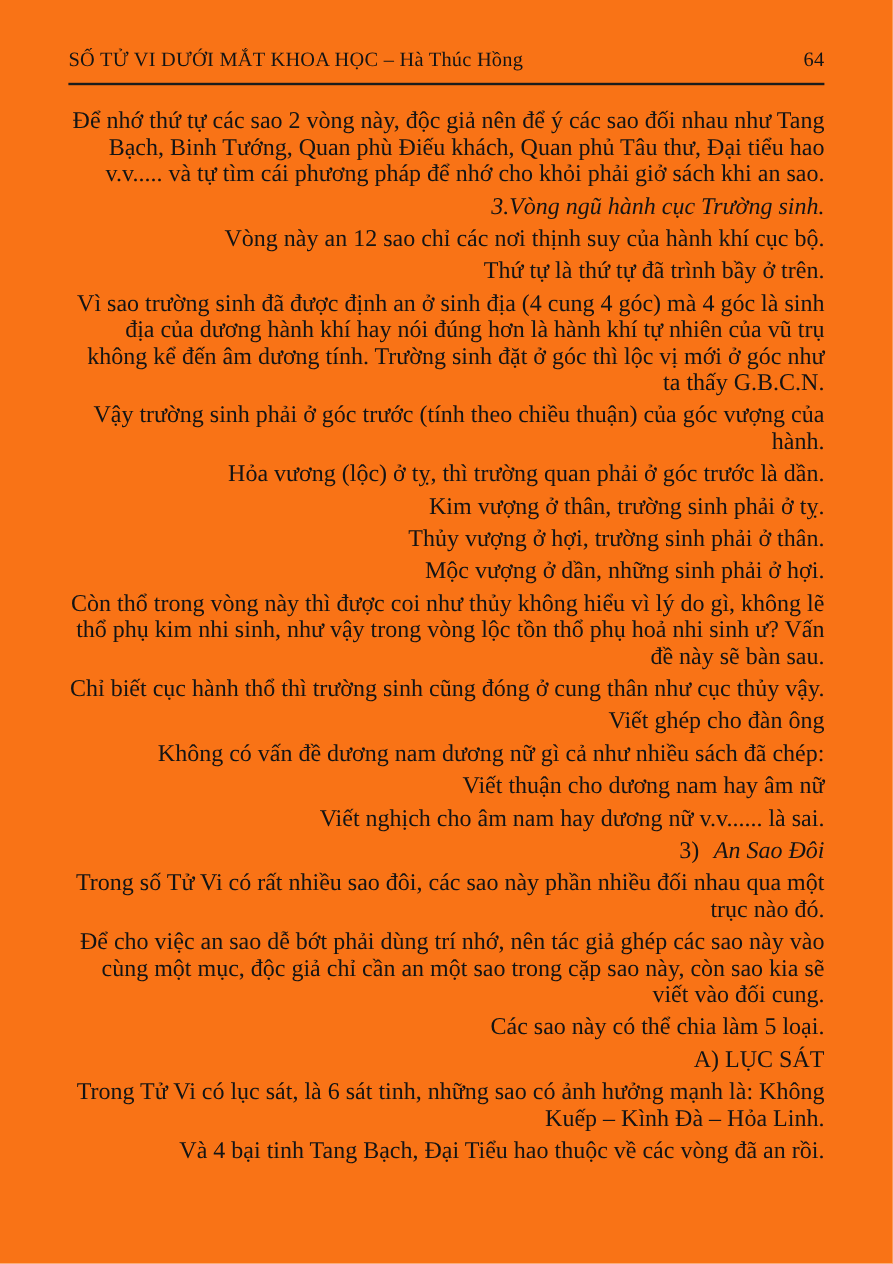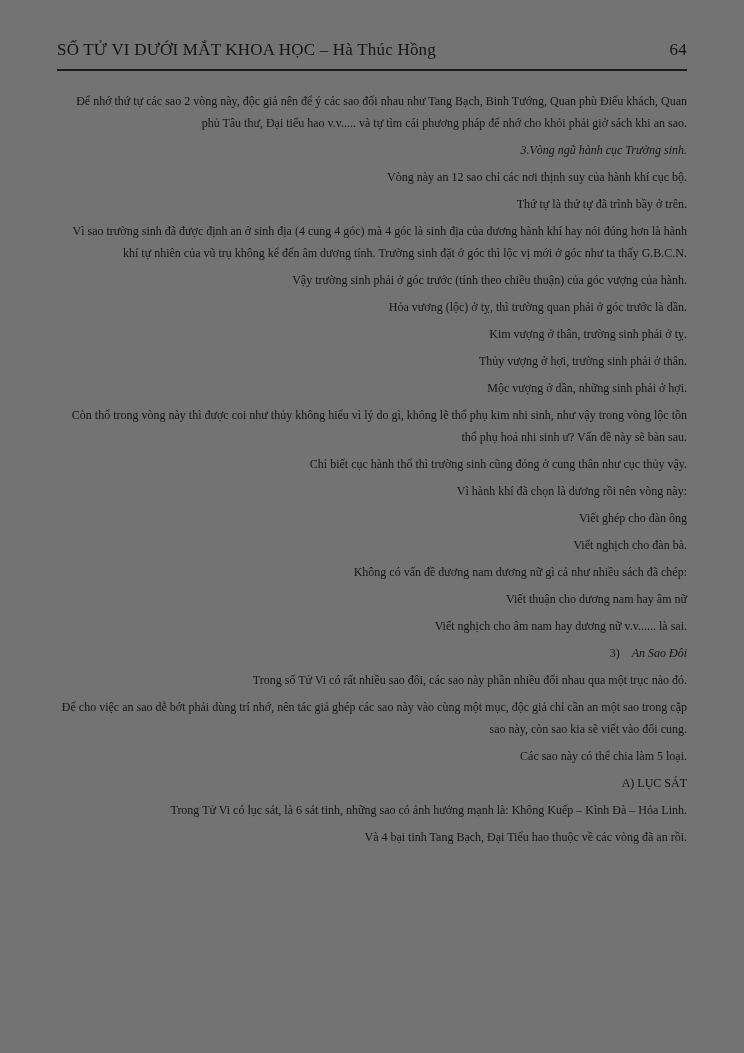--- a/index.html
+++ b/index.html
@@ -3,28 +3,28 @@
 <meta charset="utf-8">
 <style>
   * { margin:0; padding:0; box-sizing:border-box; }
   html, body { background:#ffffff; }
   body {
     width:744px; height:1053px;
     font-family:"Liberation Serif","DejaVu Serif",serif;
     color:#141414;
     overflow:hidden;
   }
-  .page { width:744px; height:1053px; background:#737373; padding:40px 57px 0 57px; }
+  .page { width:744px; height:1053px; background:#f97316; padding:40px 57px 0 57px; }
   .running-header {
     display:flex; justify-content:space-between; align-items:baseline;
     font-size:17px; letter-spacing:0.2px;
     padding-bottom:9px; border-bottom:2px solid #1c1c1c;
   }
   .running-header .title { white-space:nowrap; }
-  .page-body { padding-top:14px; font-size:12px; line-height:22px; }
+  .page-body { padding-top:14px; font-size:20px; line-height:22px; }
   .page-body p { margin:5px 0;text-align:right; }
   .para { text-align:justify; }
   .h-num { padding-left:63px; font-style:italic; }
   .h-num .num { display:inline-block; min-width:38px; }
   .indent1 { padding-left:55px; }
   .indent2 { padding-left:140px; }
   .h-sub { padding-left:28px; }
   .h-sub .num { margin-right:12px; font-style:normal; }
   .h-sub .title { font-style:italic; }
   .h-caps { padding-left:58px; }
@@ -48,24 +48,22 @@
     <p class="para">Vòng này an 12 sao chỉ các nơi thịnh suy của hành khí cục bộ.</p>
     <p class="para">Thứ tự là thứ tự đã trình bầy ở trên.</p>
     <p class="para">Vì sao trường sinh đã được định an ở sinh địa (4 cung 4 góc) mà 4 góc là sinh địa của dương hành khí hay nói đúng hơn là hành khí tự nhiên của vũ trụ không kể đến âm dương tính. Trường sinh đặt ở góc thì lộc vị mới ở góc như ta thấy G.B.C.N.</p>
     <p class="para">Vậy trường sinh phải ở góc trước (tính theo chiều thuận) của góc vượng của hành.</p>
     <p class="para">Hỏa vương (lộc) ở tỵ, thì trường quan phải ở góc trước là dần.</p>
     <p class="para">Kim vượng ở thân, trường sinh phải ở tỵ.</p>
     <p class="para">Thủy vượng ở hợi, trường sinh phải ở thân.</p>
     <p class="para">Mộc vượng ở dần, những sinh phải ở hợi.</p>
     <p class="para">Còn thổ trong vòng này thì được coi như thủy không hiểu vì lý do gì, không lẽ thổ phụ kim nhi sinh, như vậy trong vòng lộc tồn thổ phụ hoả nhi sinh ư? Vấn đề này sẽ bàn sau.</p>
     <p class="para">Chỉ biết cục hành thổ thì trường sinh cũng đóng ở cung thân như cục thủy vậy.</p>
-    <p class="para">Vì hành khí đã chọn là dương rồi nên vòng này:</p>
 
     <p class="indent2">Viết ghép cho đàn ông</p>
-    <p class="indent2">Viết nghịch cho đàn bà.</p>
     <p class="indent1">Không có vấn đề dương nam dương nữ gì cả như nhiều sách đã chép:</p>
     <p class="indent2">Viết thuận cho dương nam hay âm nữ</p>
     <p class="indent2">Viết nghịch cho âm nam hay dương nữ v.v...... là sai.</p>
 
     <p class="h-sub"><span class="num">3)</span><span class="title">An Sao Đôi</span></p>
 
     <p class="para">Trong số Tử Vi có rất nhiều sao đôi, các sao này phần nhiều đối nhau qua một trục nào đó.</p>
     <p class="para">Để cho việc an sao dễ bớt phải dùng trí nhớ, nên tác giả ghép các sao này vào cùng một mục, độc giả chỉ cần an một sao trong cặp sao này, còn sao kia sẽ viết vào đối cung.</p>
     <p class="para">Các sao này có thể chia làm 5 loại.</p>
 

